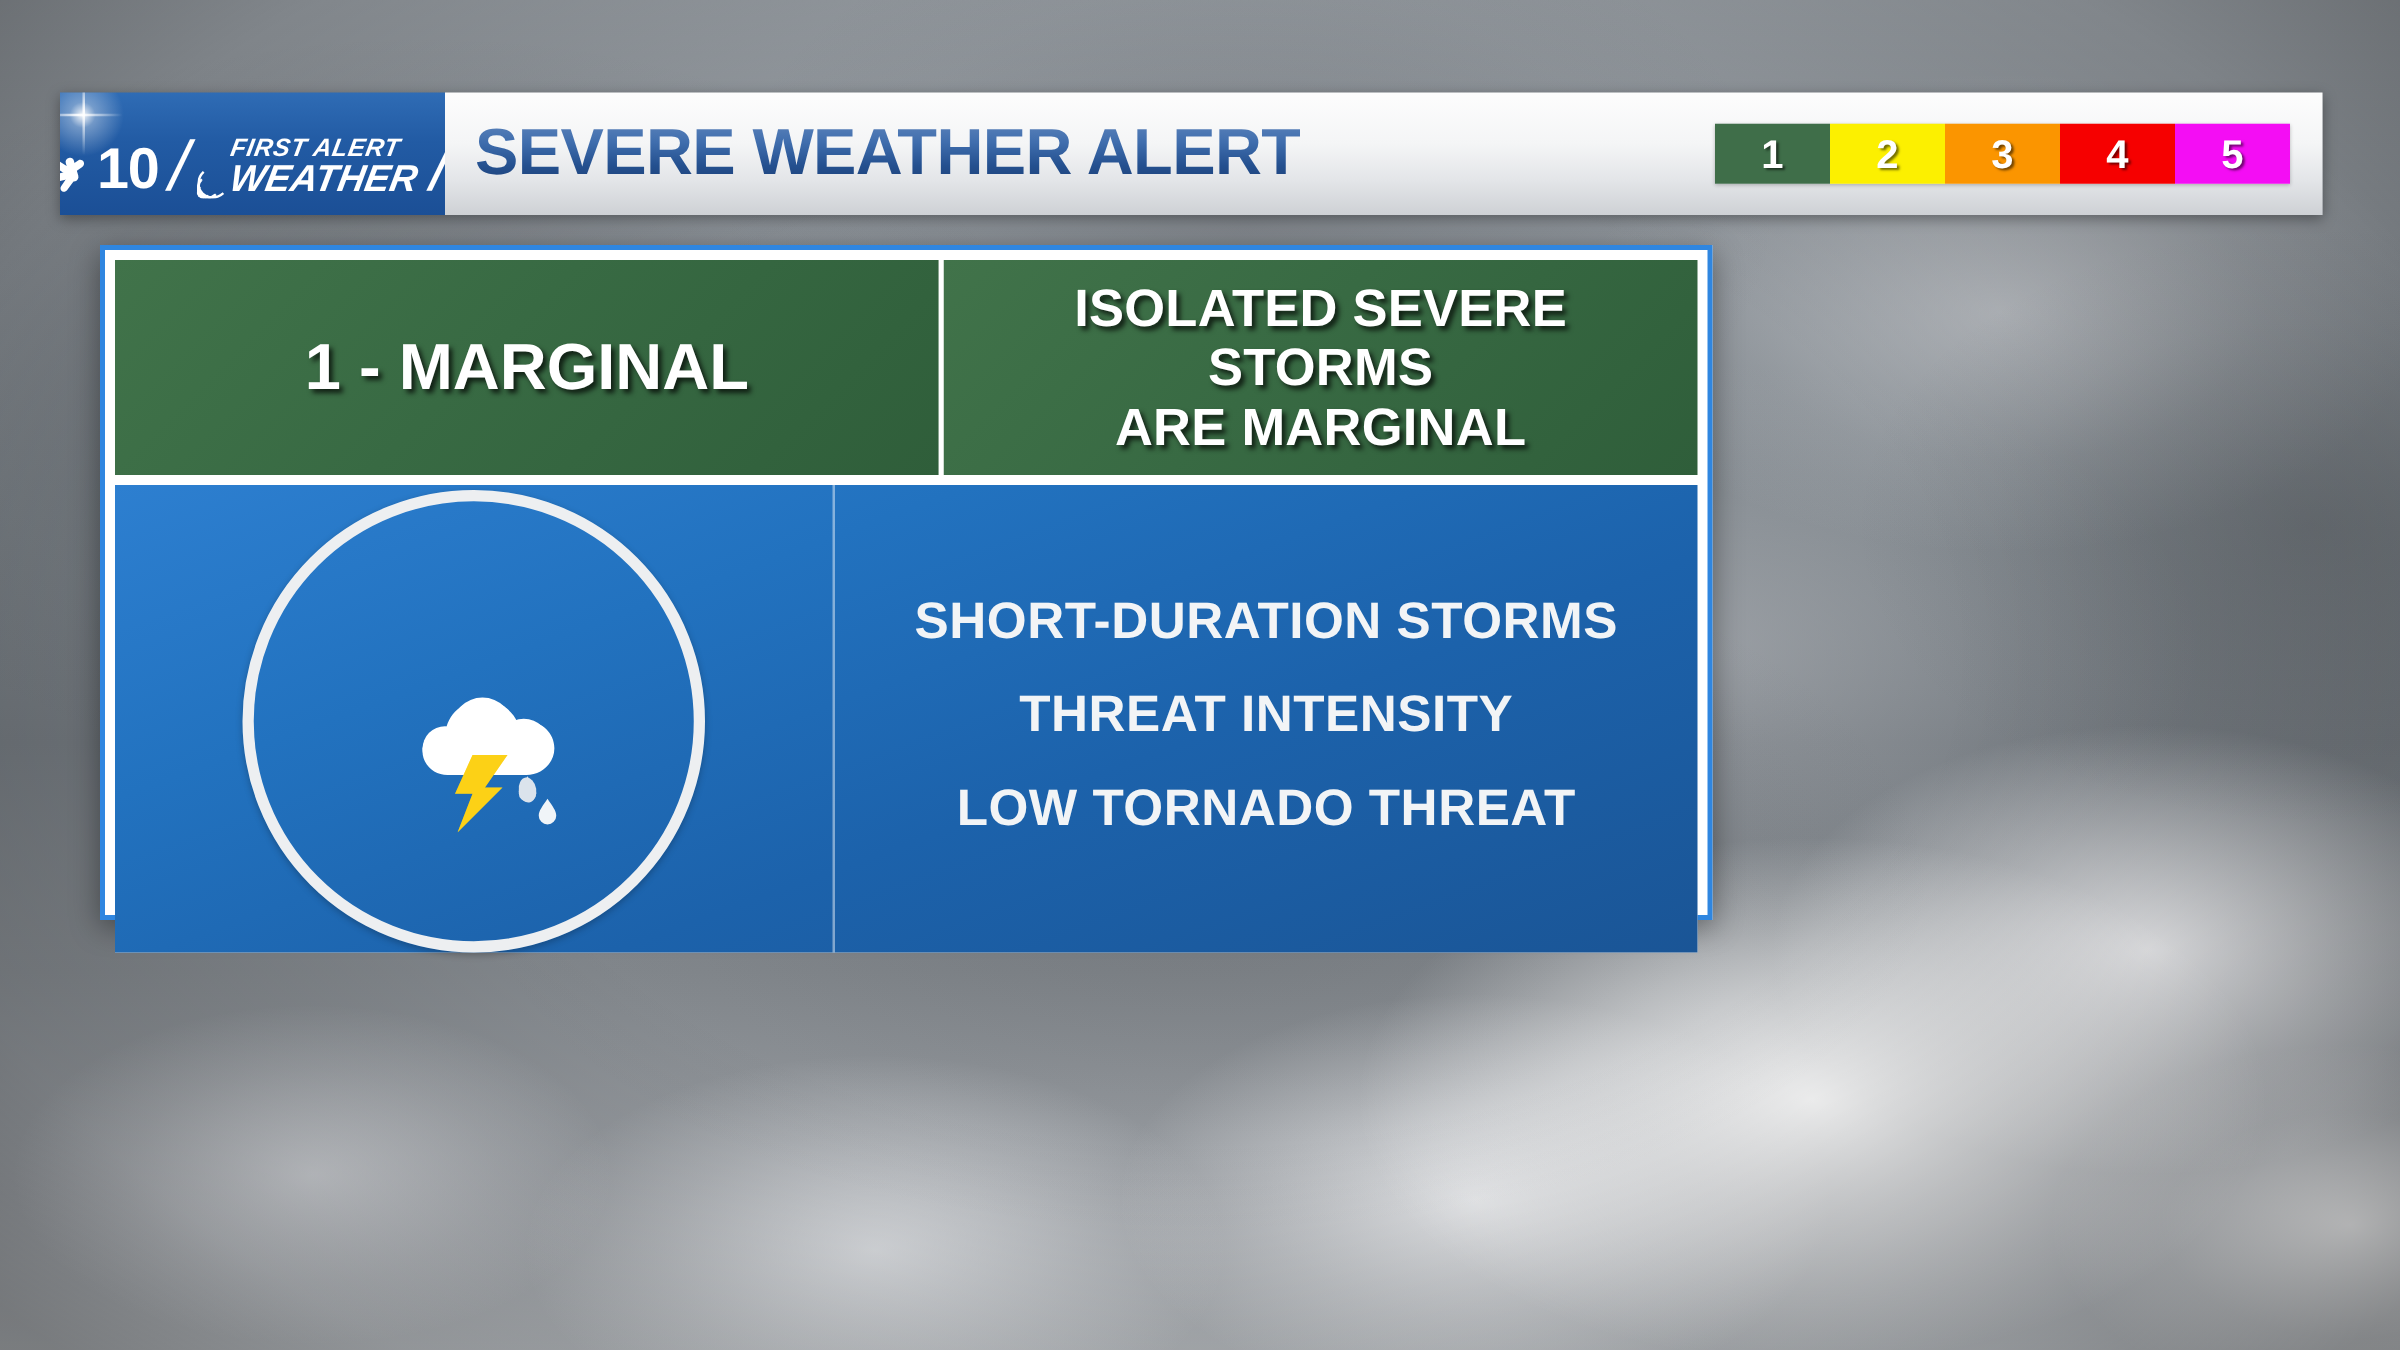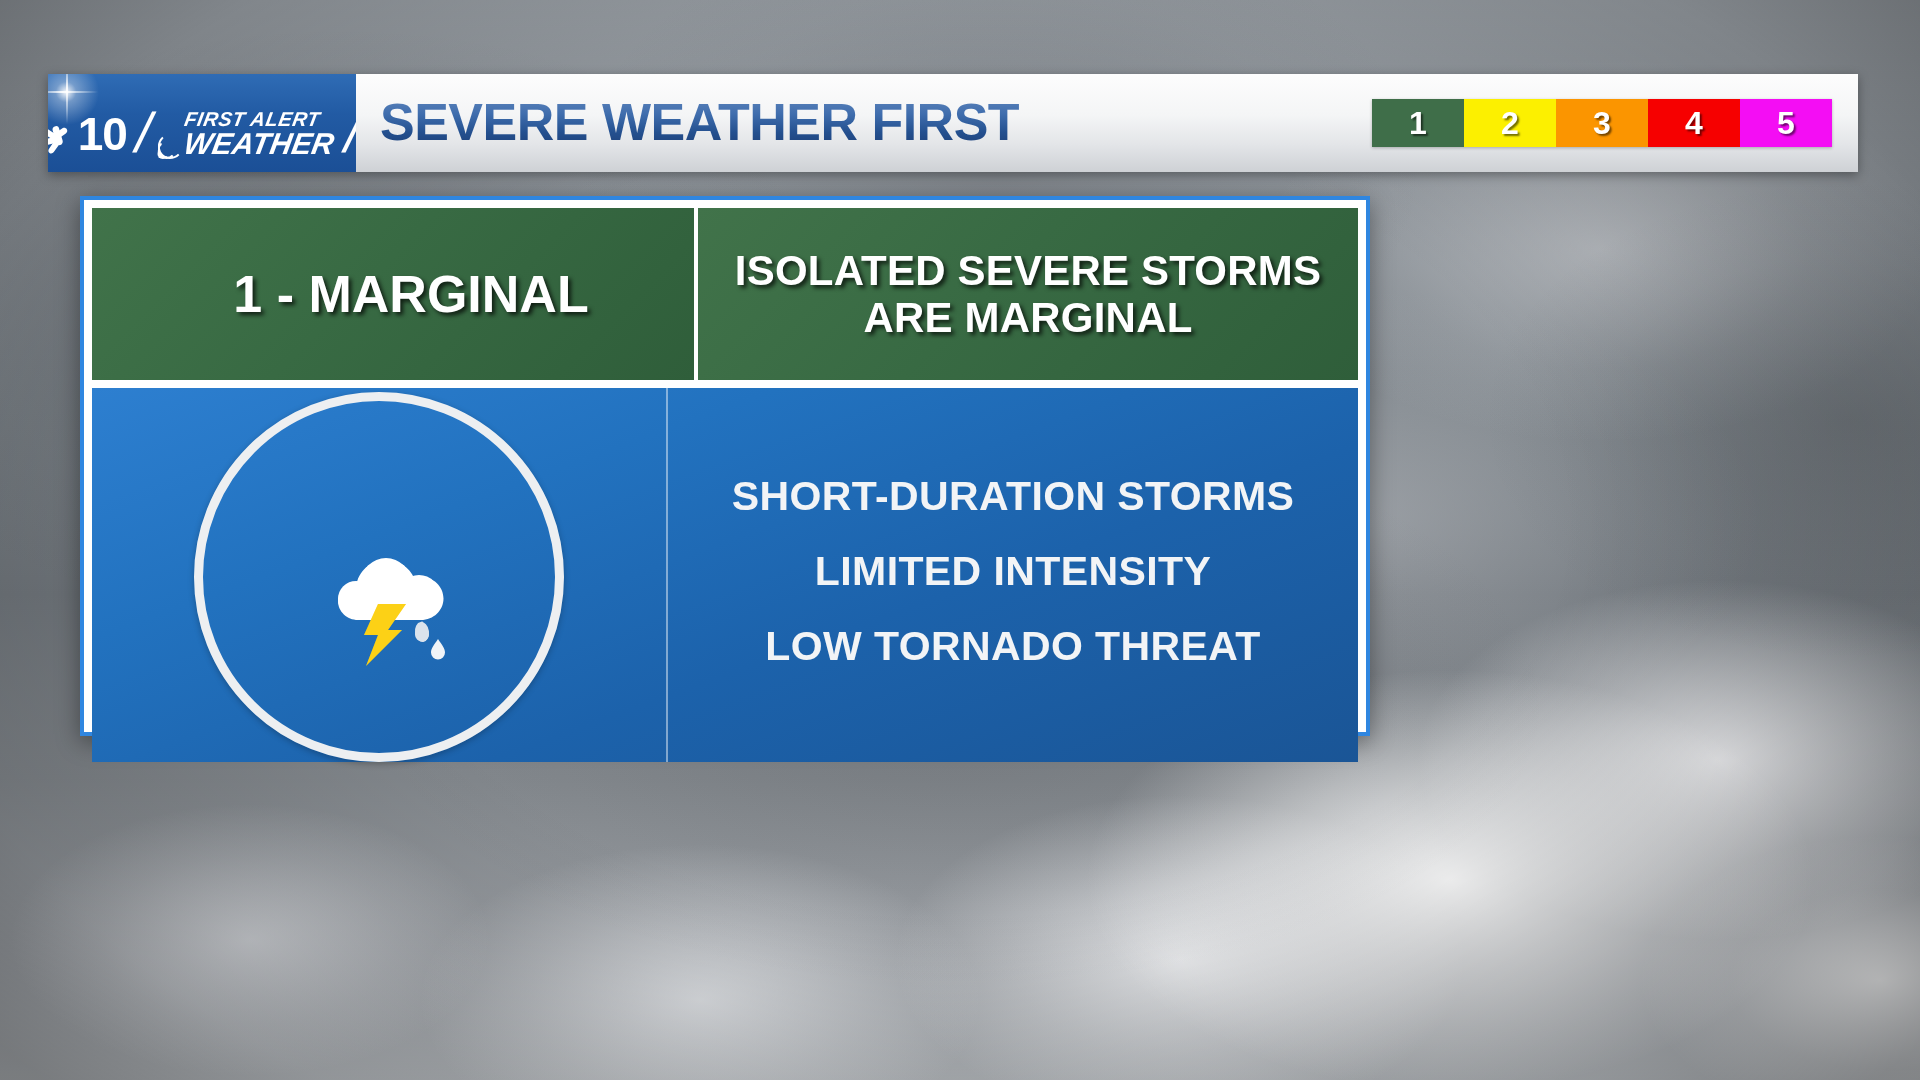--- a/index.html
+++ b/index.html
@@ -245,27 +245,26 @@
     flex-direction: column;
     background: #ffffff;
   }
 
   .row-top {
     height: 172px;
     display: flex;
     flex: 0 0 auto;
   }
   .risk-level {
-    width: 566px;
+    width: 659px;
     flex: 0 0 auto;
     background: linear-gradient(135deg, #41734a 0%, #386a43 45%, #2f5e3a 100%);
     display: flex;
     align-items: center;
     justify-content: center;
-    padding-left: 36px;
   }
   .risk-level-text {
     font-size: 52px;
     font-weight: 700;
     color: #ffffff;
     letter-spacing: 0px;
     text-shadow: 3px 3px 4px rgba(0,0,0,0.7);
     white-space: nowrap;
   }
   .row-divider-v {
@@ -390,21 +389,21 @@
             </span>
             <span>WEATHER</span>
           </span>
         </div>
         <span class="slash">/</span>
       </div>
     </div>
 
     <div class="header-body">
       <div class="titles">
-        <div class="main-title">SEVERE WEATHER FIRST</div>
+        <div class="main-title">SEVERE WEATHER ALERT</div>
       </div>
       <div class="scale">
           <div class="scale-cell" style="background: rgb(63, 110, 73);">1</div>
           <div class="scale-cell" style="background: rgb(252, 240, 0);">2</div>
           <div class="scale-cell" style="background: rgb(251, 149, 0);">3</div>
           <div class="scale-cell" style="background: rgb(246, 0, 0);">4</div>
           <div class="scale-cell" style="background: rgb(244, 13, 244);">5</div>
         </div>
     </div>
 
@@ -445,21 +444,21 @@
                   <path fill="#dbe3ec" d="M108 85c4 6 7 9.5 7 13.5a7 7 0 0 1-14 0c0-4 3-7.5 7-13.5z"></path>
                   <path fill="#f0f4f8" d="M124 103c4 6 7 9.5 7 13.5a7 7 0 0 1-14 0c0-4 3-7.5 7-13.5z"></path>
                 </g>
               </svg>
             </div>
           </div>
         </div>
         <div class="pane-divider"></div>
         <div class="bullets">
             <div class="bullet">SHORT-DURATION STORMS</div>
-            <div class="bullet">LIMITED INTENSITY</div>
+            <div class="bullet">THREAT INTENSITY</div>
             <div class="bullet">LOW TORNADO THREAT</div>
           </div>
       </div>
 
     </div>
   </div>
 
 </div>
 
 </body></html>

